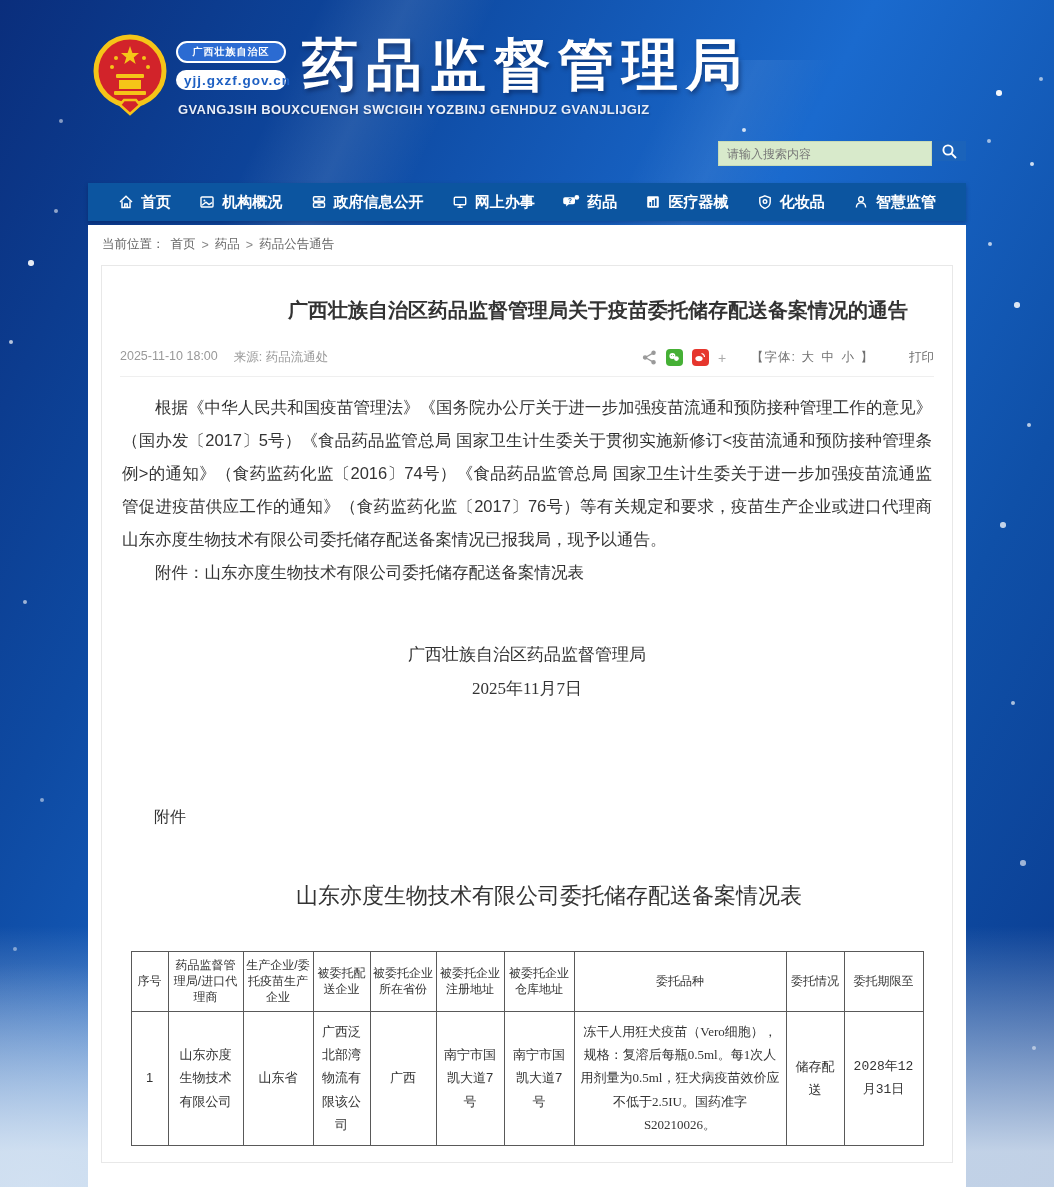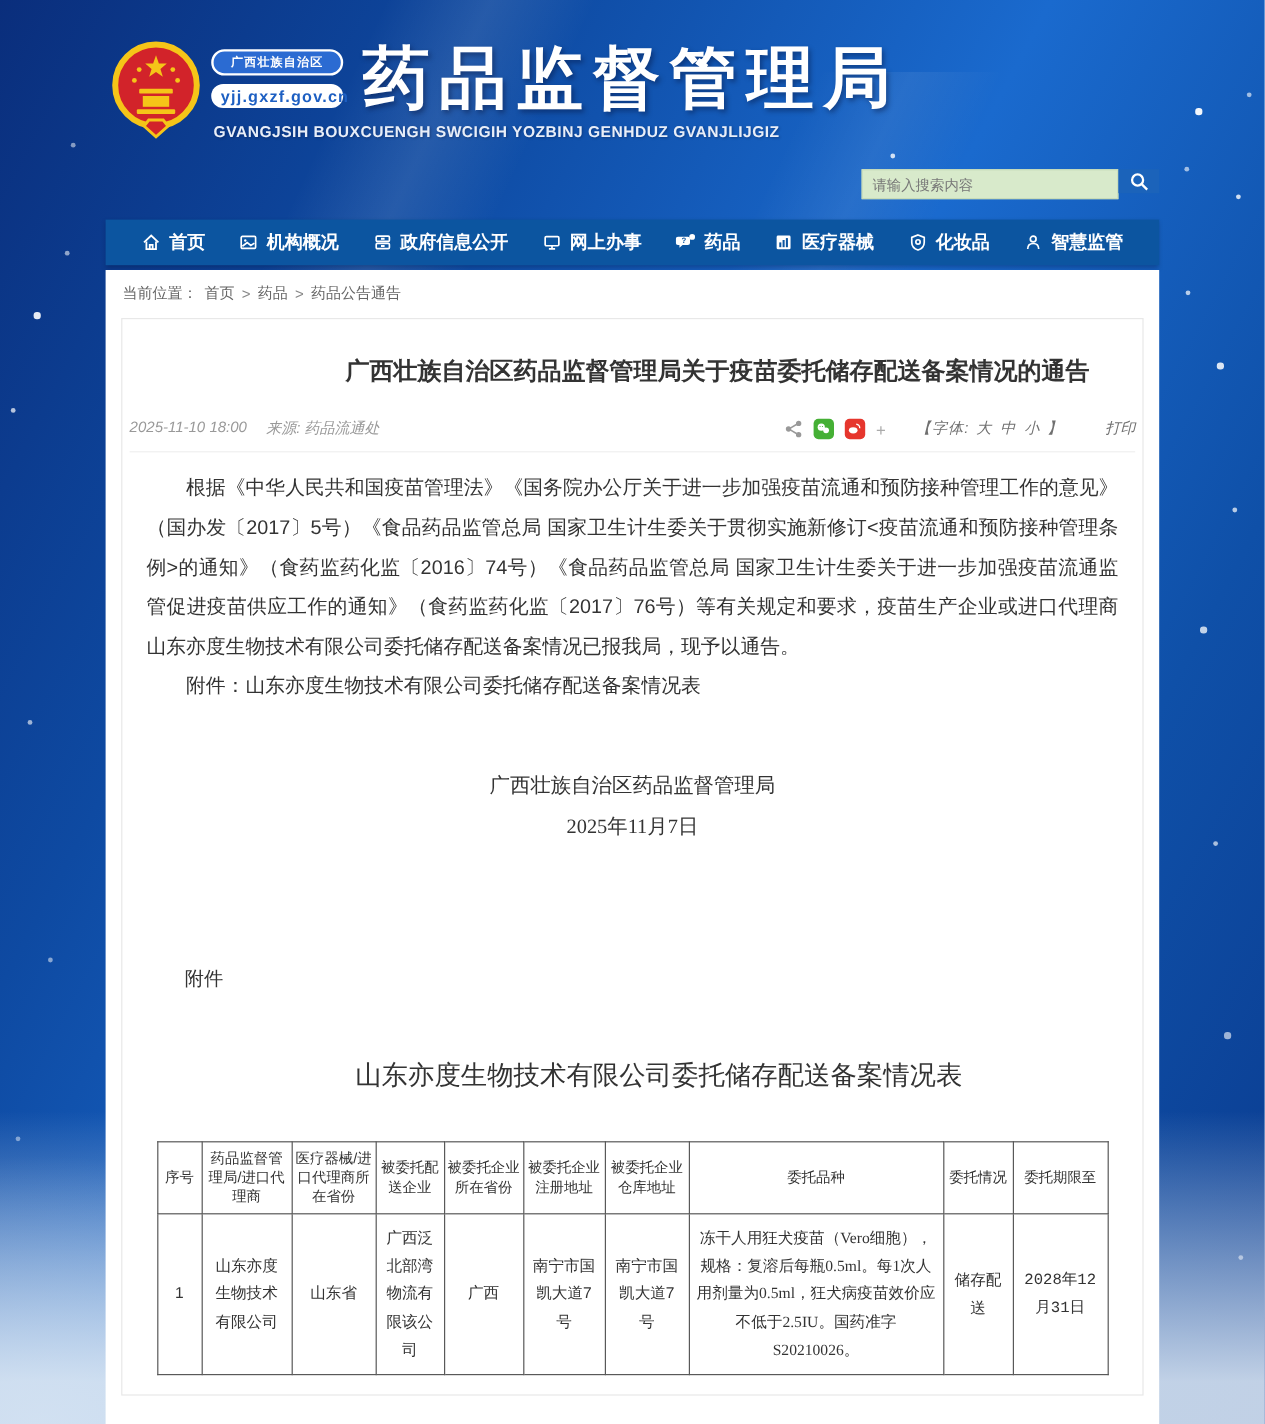--- a/index.html
+++ b/index.html
@@ -61,22 +61,22 @@
   .nav-item svg { display:block; }
 
   
   .panel { background:#fff; margin-top:4px; height:1070px; }
   .breadcrumb { padding:11px 14px 9px; font-size:12.5px; color:#666; display:flex; gap:6px; align-items:center; }
   .breadcrumb a { color:#666; text-decoration:none; cursor:pointer; }
   .crumb-sep { color:#888; }
 
   .article-box { margin:3px 13px 0; border:1px solid #e8e8e8; height:898px; overflow:hidden; }
   .article-title { text-align:right; font-size:20px; font-weight:bold; color:#333; margin:30px 44px 0; line-height:1.4; }
-  .meta-row { display:flex; justify-content:space-between; align-items:center; margin:25px 6px 0;
-    padding-bottom:10px; border-bottom:1px solid #efefef; font-size:12.5px; color:#999;font-style:italic; }
+  .meta-row { display:flex; justify-content:space-between; align-items:center; margin:25px 18px 0;
+    padding-bottom:10px; border-bottom:1px solid #efefef; font-size:12.5px; color:#999; }
   .meta-left { display:flex; gap:16px; }
   .meta-right { display:flex; align-items:center; gap:9px; color:#707070; }
   .share-badge { width:17px; height:17px; border-radius:4px; display:flex; align-items:center;
     justify-content:center; cursor:pointer; }
   .wechat { background:#45b035; } .weibo { background:#e6362d; }
   .share-plus { color:#aaa; font-size:14px; cursor:pointer; }
   .font-ctl { margin-left:16px; letter-spacing:1px; }
   .font-size-opt { cursor:pointer; margin:0 1px; }
   .print-btn { margin-left:26px; cursor:pointer; }
 
@@ -273,21 +273,21 @@
                 <col style="width:68px">
                 <col style="width:70px">
                 <col style="width:212px">
               <col style="width:58px">
                 <col style="width:79px">
             </colgroup>
             <thead>
               <tr>
                 <th>序号</th>
                 <th>药品监督管理局/进口代理商</th>
-                <th>医疗器械/进口代理商所在省份</th>
+                <th>生产企业/委托疫苗生产企业</th>
                 <th>被委托配送企业</th>
                 <th>被委托企业所在省份</th>
                 <th>被委托企业注册地址</th>
                 <th>被委托企业仓库地址</th>
                 <th>委托品种</th>
                 <th>委托情况</th>
                 <th>委托期限至</th>
               </tr>
             </thead>
             <tbody>

